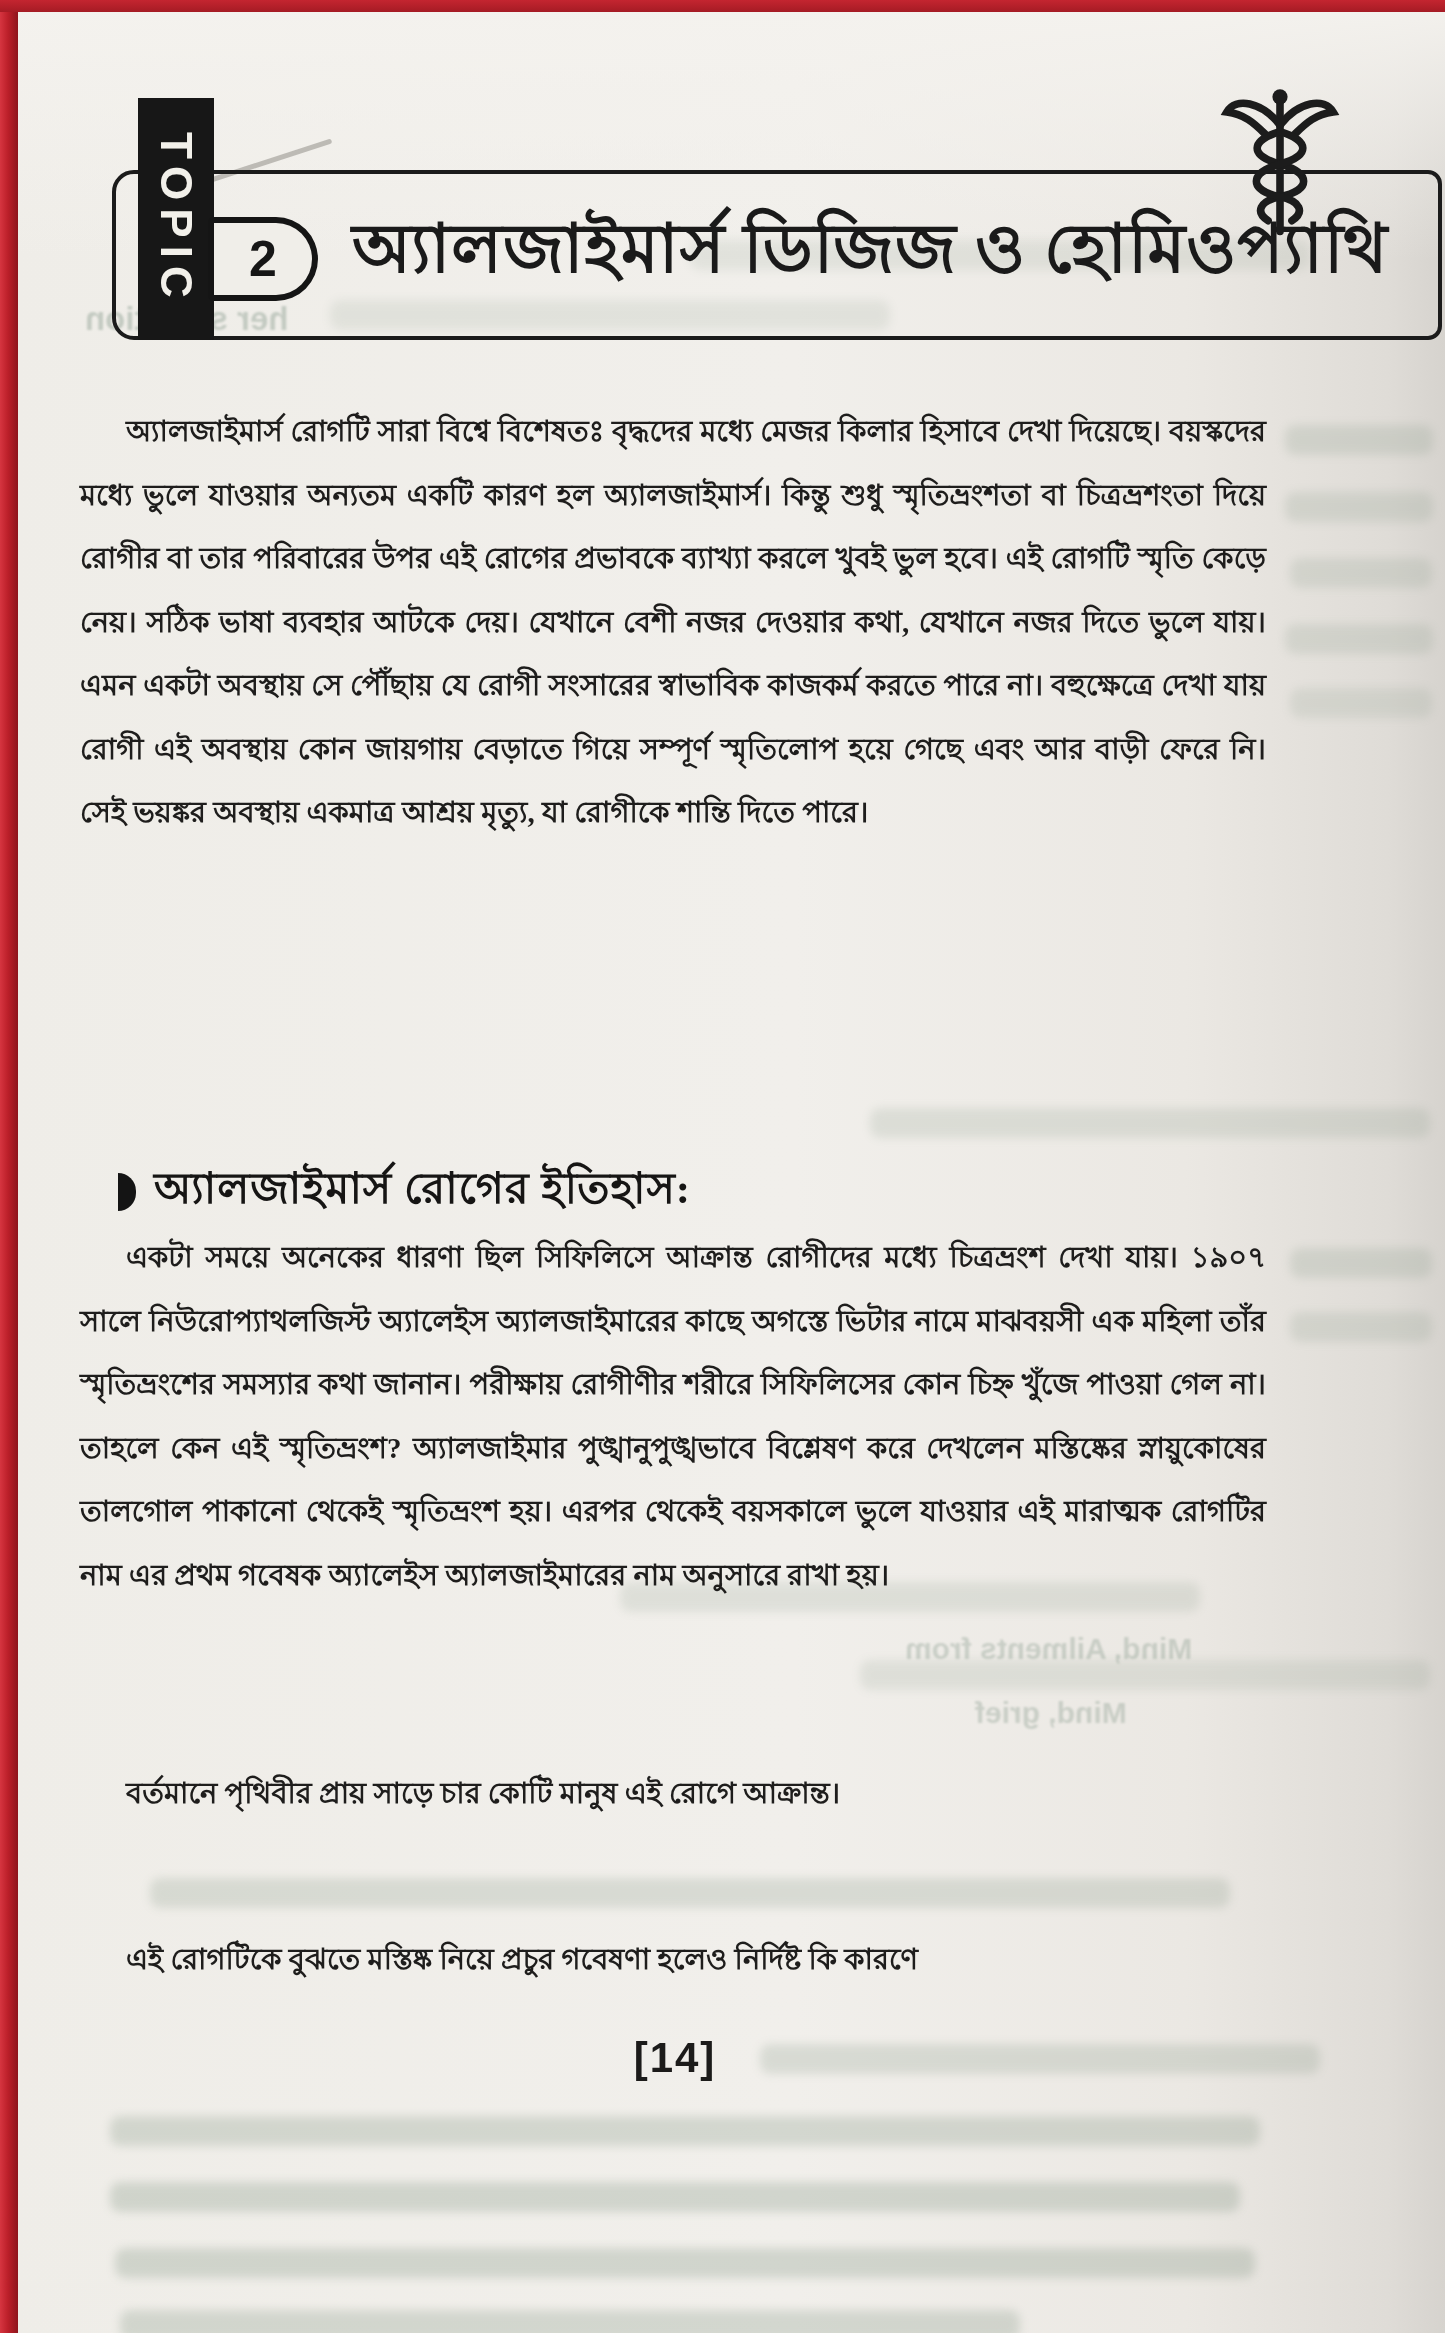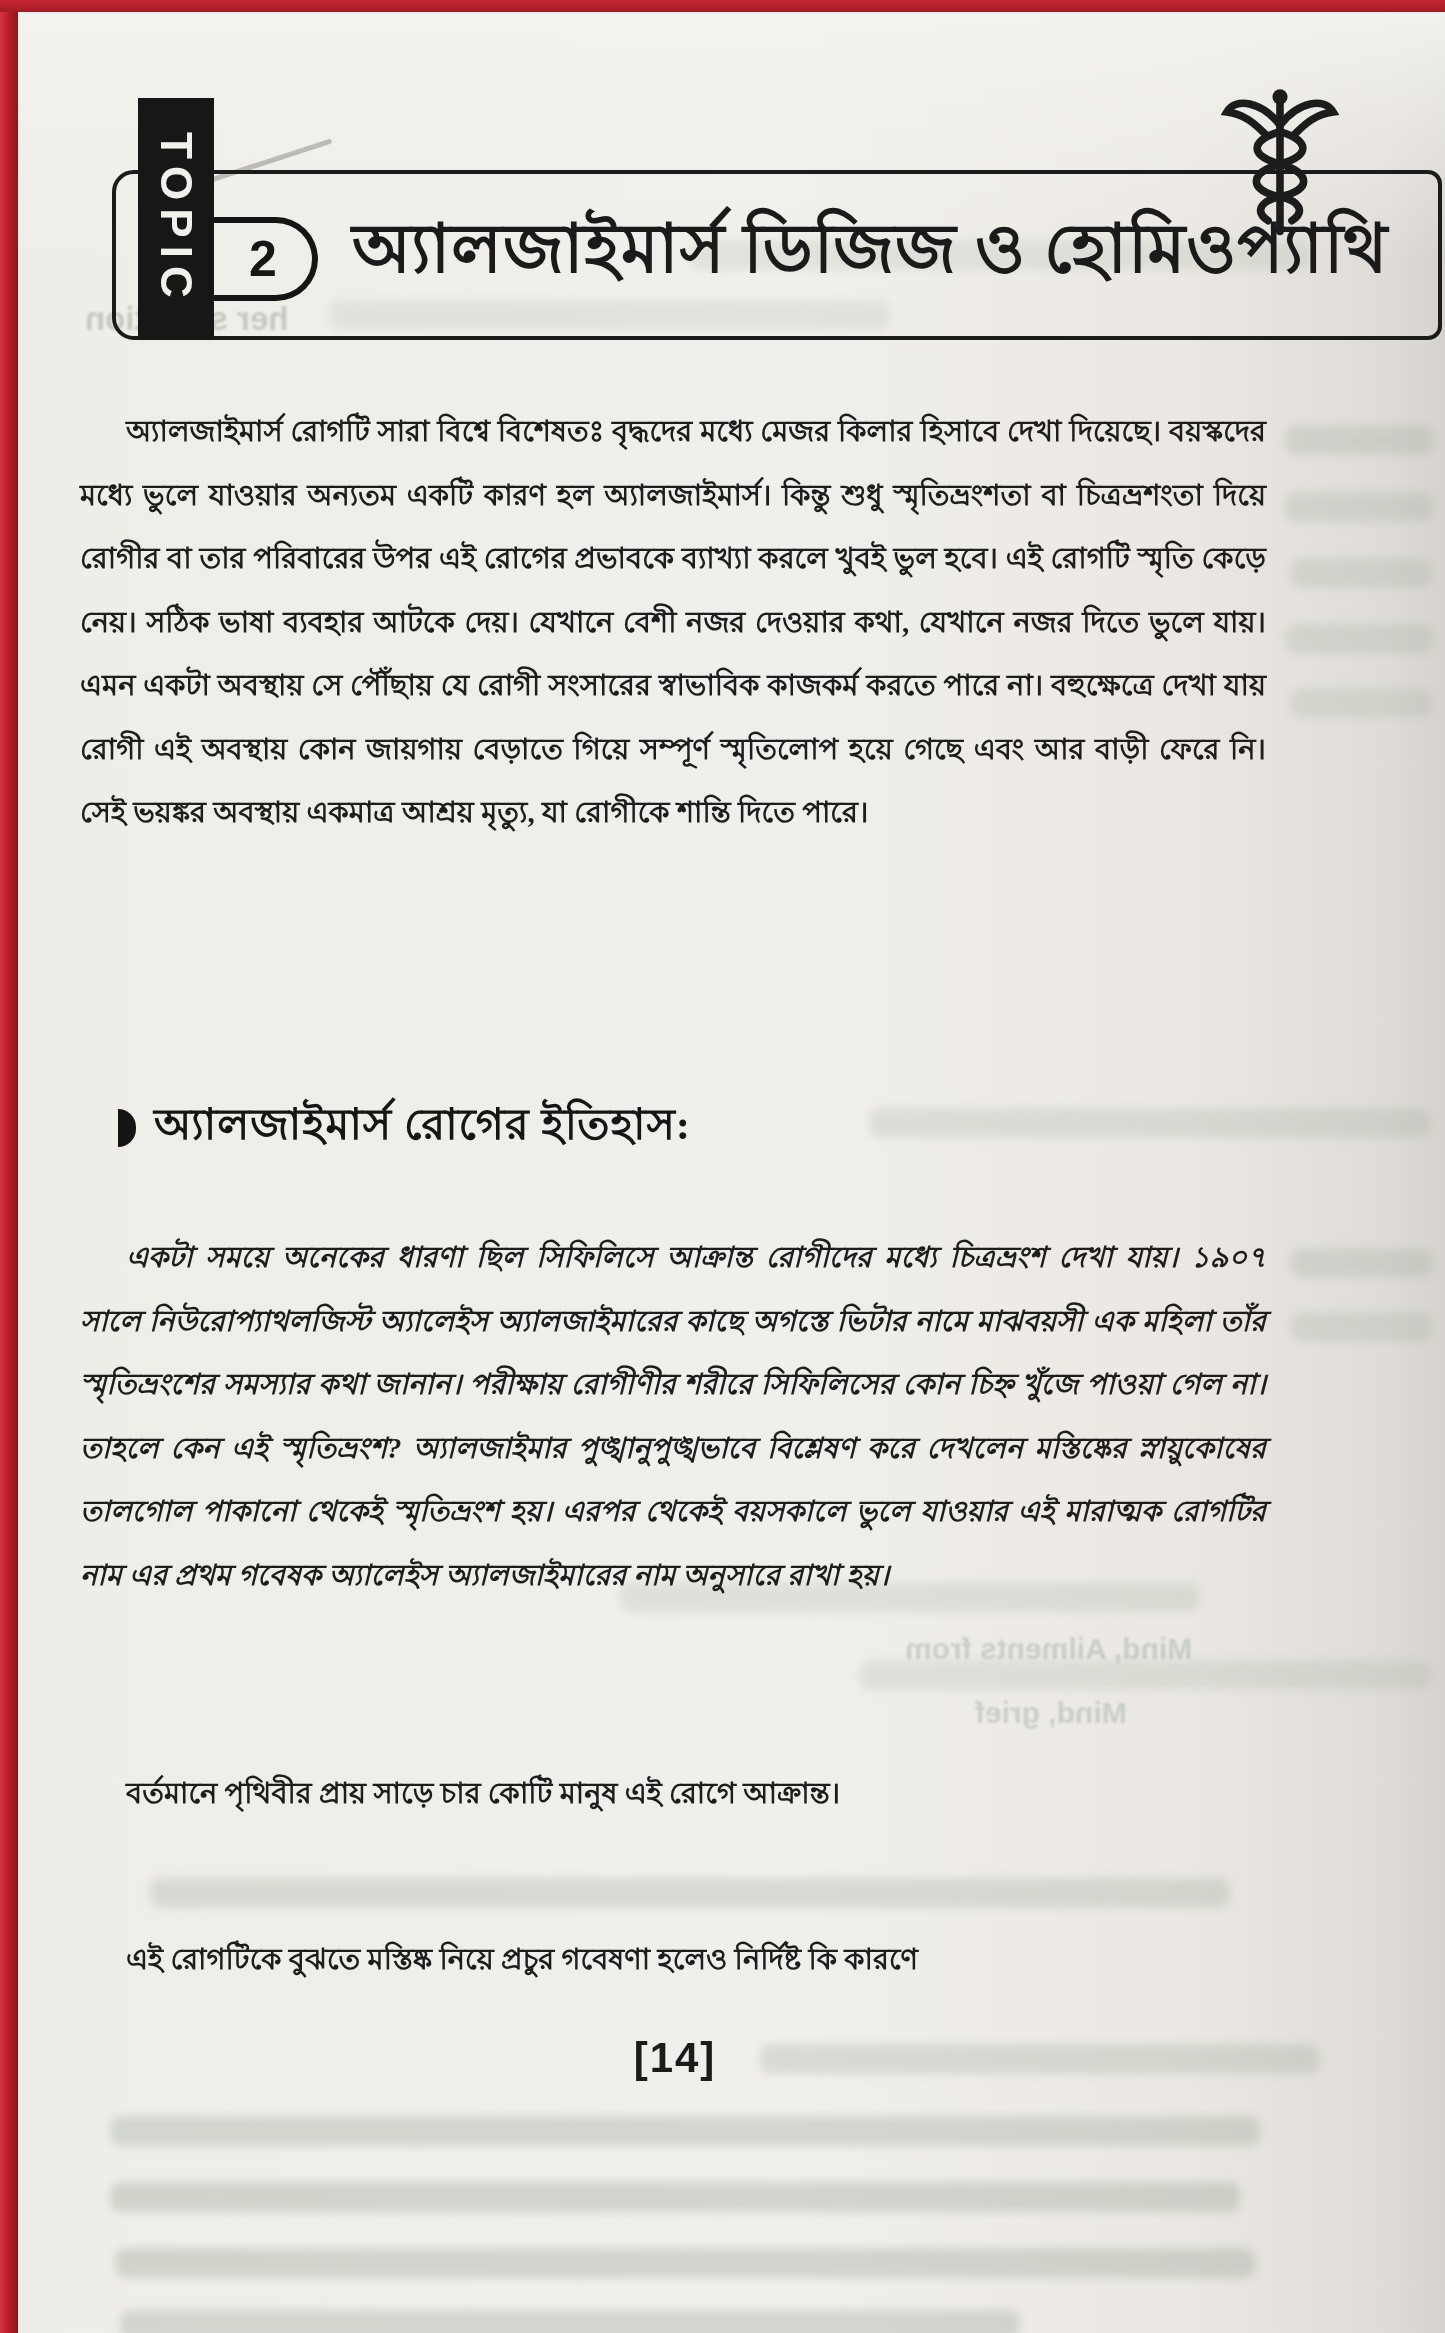--- a/index.html
+++ b/index.html
@@ -30,26 +30,26 @@
   .topic-pill span { font-family:"Liberation Sans",sans-serif; font-weight:800; font-size:50px; color:#161616; }
   .banner-title { position:absolute; left:352px; top:198px; width:900px; height:110px;
           display:flex; align-items:center; font-size:68px; font-weight:700; color:#1a1a1a;
           letter-spacing:1px; white-space:nowrap; }
   .caduceus { position:absolute; left:1218px; top:86px; z-index:2; }
 
   
   .para { position:absolute; left:80px; width:1186px; font-size:29px; line-height:63.5px;
           font-weight:600; color:#1e1d1c; text-align:justify; text-indent:46px; }
   .p1 { top:400px; }
-  .p2 { top:1226px;font-style:italic; }
+  .p2 { top:1226px; }
   .p3 { top:1762px; }
   .p4 { top:1928px; }
 
   .section-heading { position:absolute; left:84px; display:flex; align-items:center; gap:18px; }
-  .h1 { top:1092px;padding-left:34px; }
+  .h1 { top:1156px;padding-left:34px; }
   .h2 { top:1852px; }
   .half-disc { width:18px; height:38px; background:#141414; border-radius:0 22px 22px 0; flex:0 0 auto; }
   .section-heading b { font-size:43px; font-weight:800; color:#161514; letter-spacing:1px; white-space:nowrap; }
 
   .page-number { position:absolute; left:80px; top:2034px; width:1190px; text-align:center;
           font-family:"Liberation Sans",sans-serif; font-weight:800; font-size:42px; color:#1c1b1a;
           letter-spacing:2px; }
   .pencil { position:absolute; left:195px; top:160px; width:140px; height:5px; background:#a7a49e;
           transform:rotate(-18deg); border-radius:3px; opacity:.7; }
 

